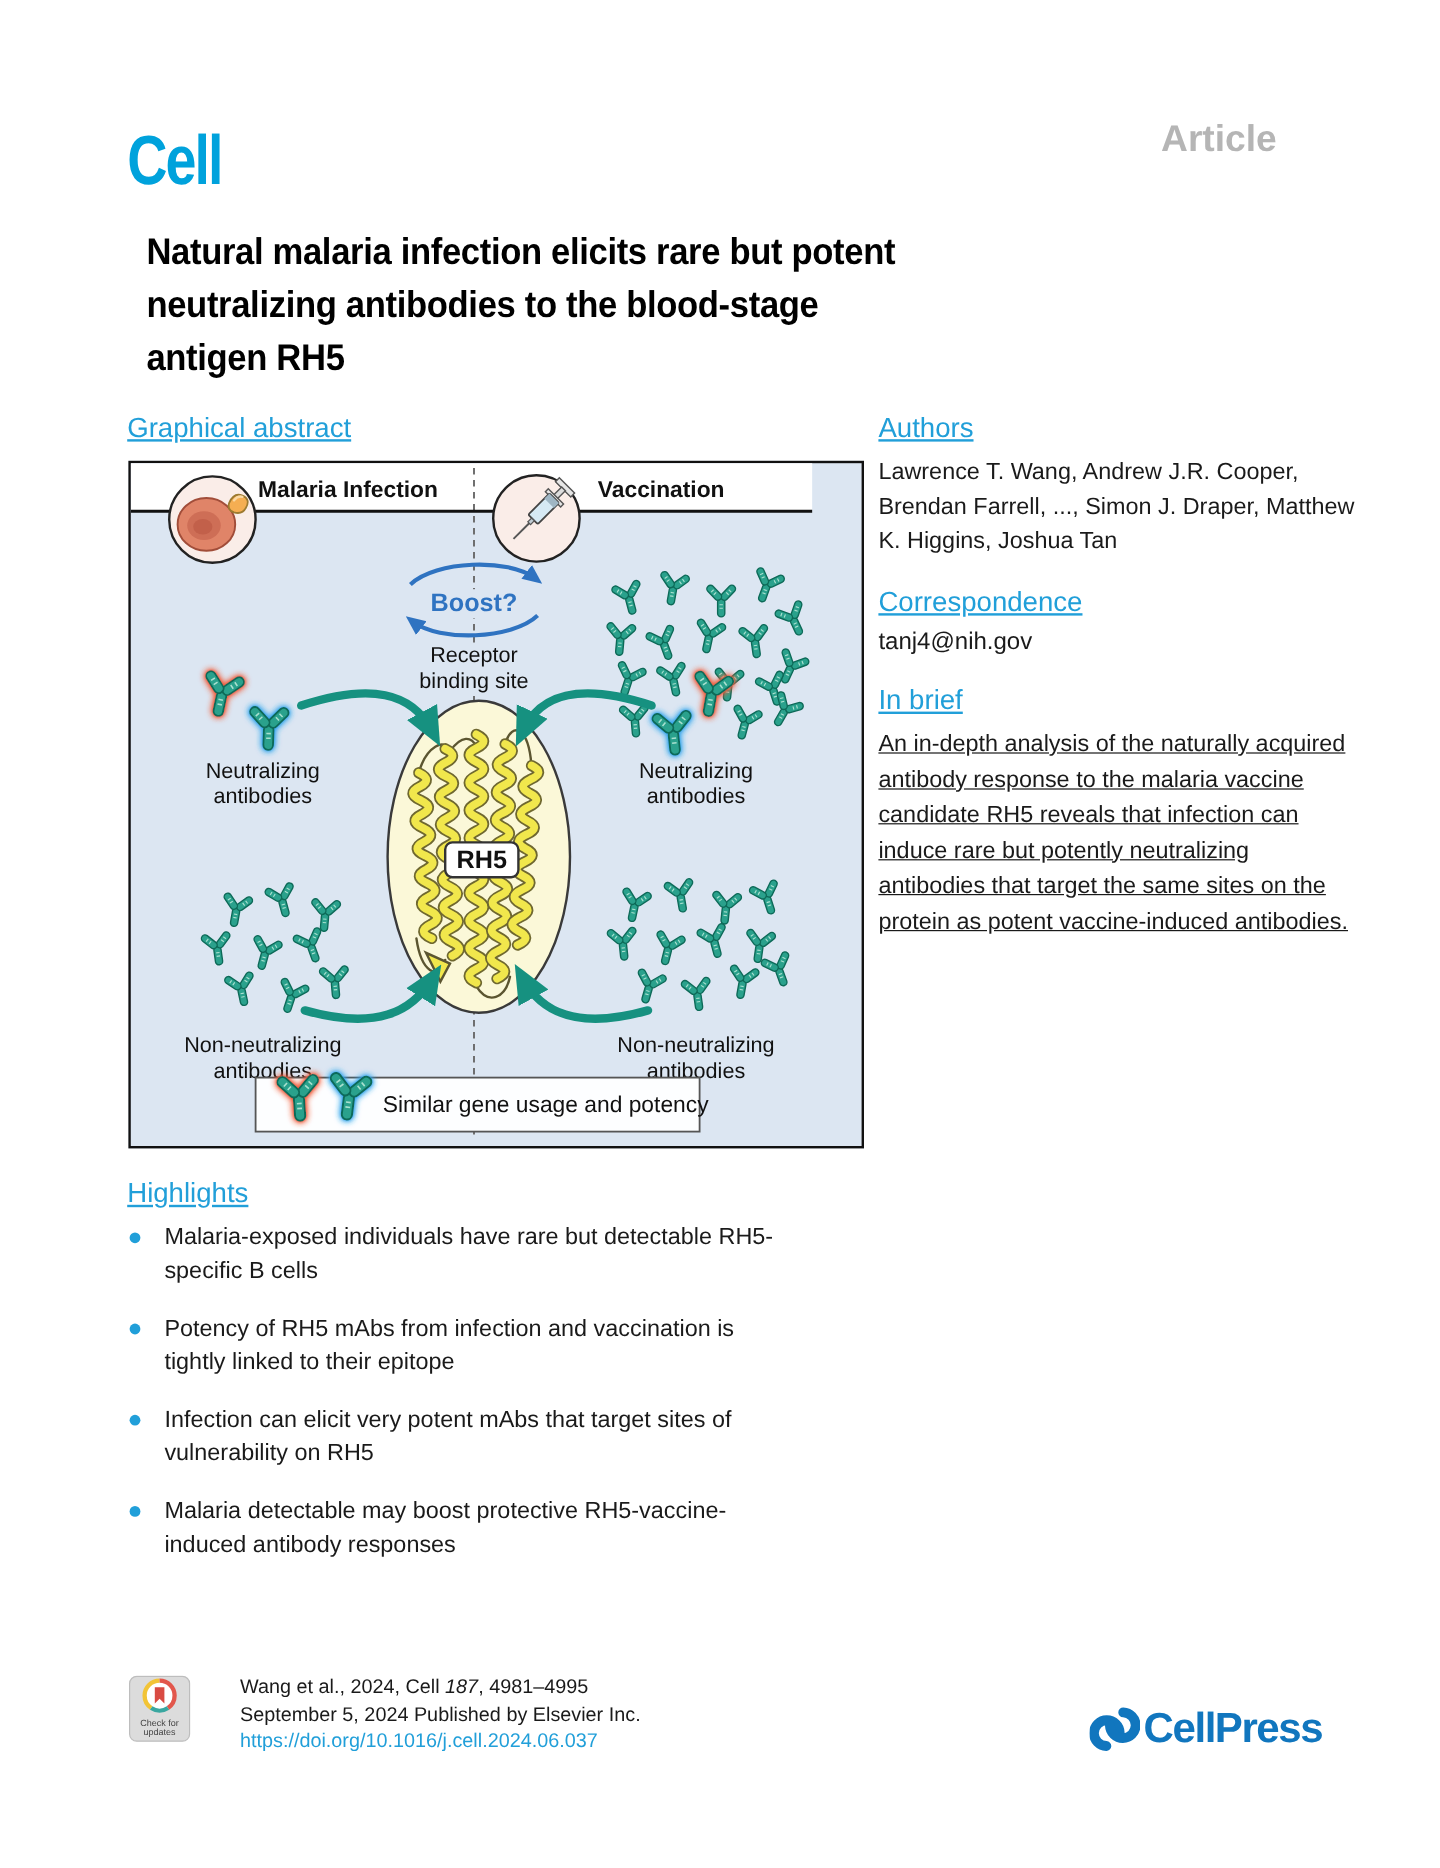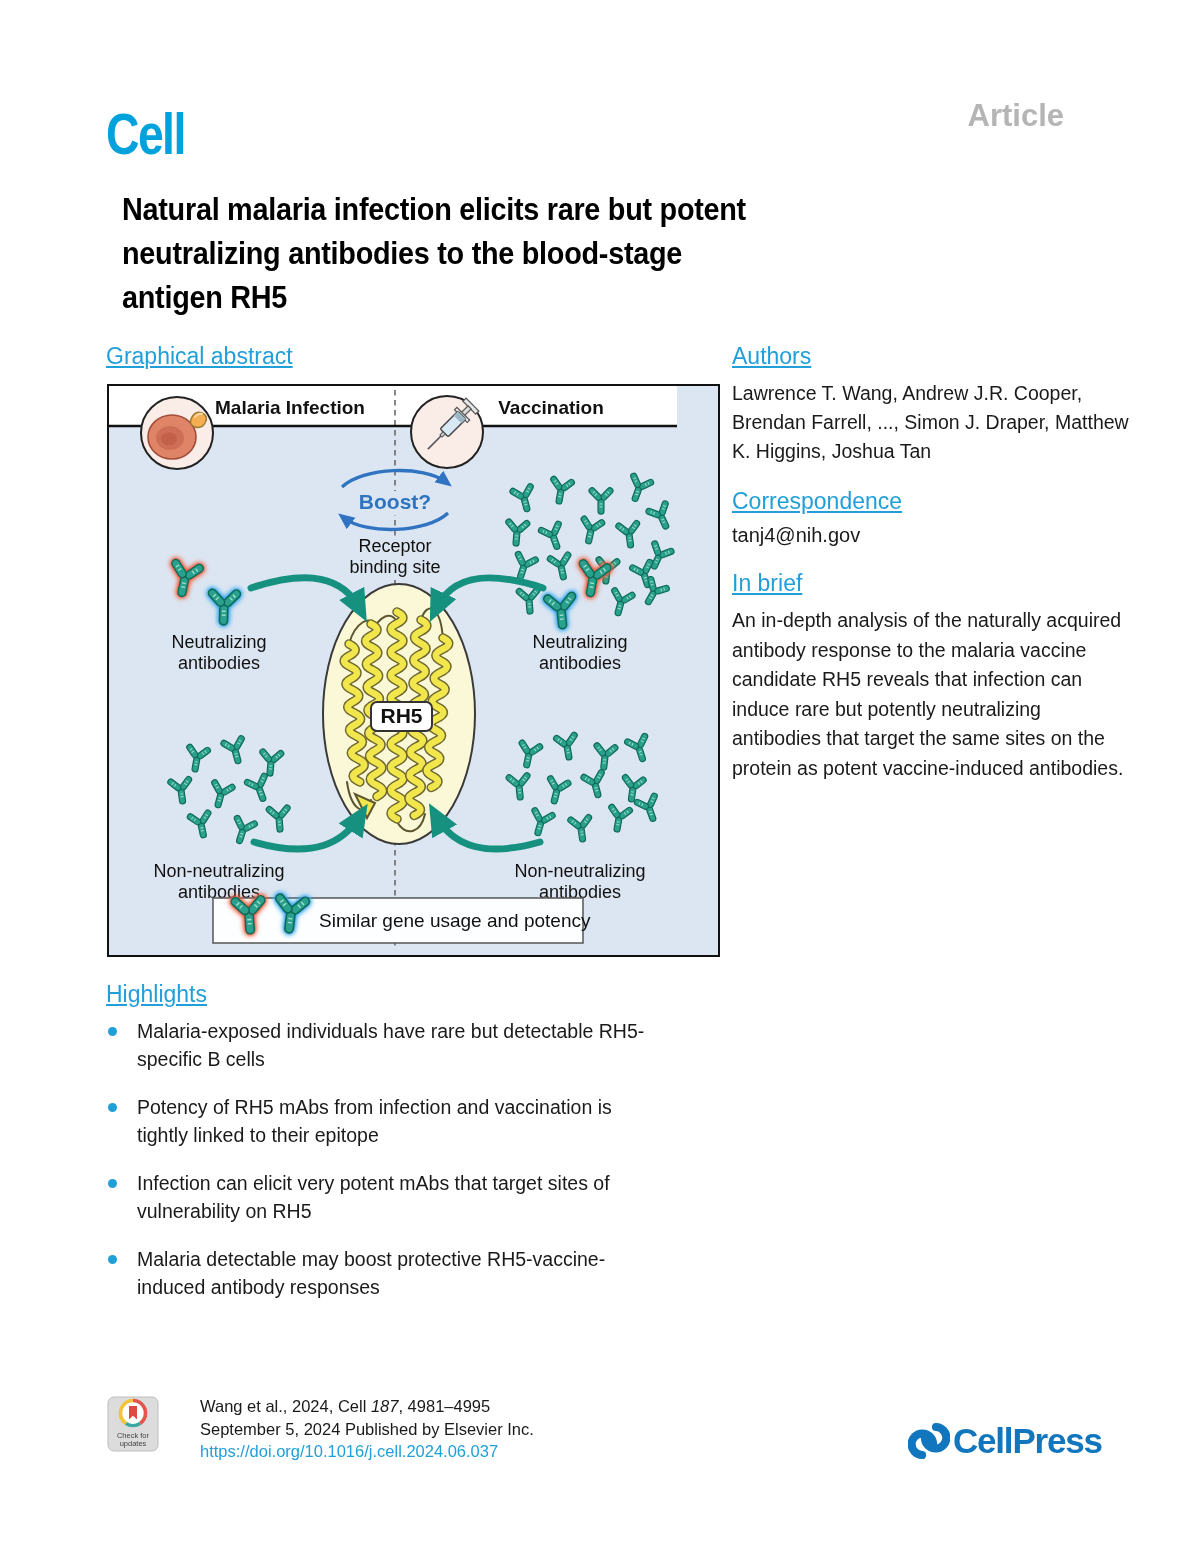--- a/index.html
+++ b/index.html
@@ -28,21 +28,21 @@
   #ga-heading{left:106px;top:343px;}
   #figure-box{left:107px;top:384px;width:613px;height:573px;border:2.5px solid #111;background:var(--figure_bg);}
   #figure-box svg{display:block;}
 
   .right-col{left:732px;width:400px;}
   #authors-heading{top:343px;}
   #authors-text{top:379px;font-size:19.5px;line-height:29px;}
   #corr-heading{top:488px;}
   #corr-email{top:524px;font-size:20px;}
   #inbrief-heading{top:570px;}
-  #inbrief-text{top:606px;font-size:19.5px;line-height:29.5px;}
+  #inbrief-text{top:606px;font-size:19.5px;line-height:29.5px;text-decoration:underline;}
 
   #highlights-heading{left:106px;top:981px;}
   #highlights-list{left:106px;top:1017px;width:545px;list-style:none;}
   #highlights-list li{display:flex;margin-bottom:20px;font-size:19.5px;line-height:28px;}
   #highlights-list .dot{width:9px;height:9px;border-radius:50%;background:var(--accent_blue);
     flex:0 0 9px;margin:10px 20px 0 2px;}
 
   #check-badge{left:107px;top:1396px;cursor:pointer;}
   #citation-block{left:200px;top:1395px;font-size:16.5px;line-height:22.5px;}
   #doi-link{color:var(--accent_blue);text-decoration:none;cursor:pointer;}

